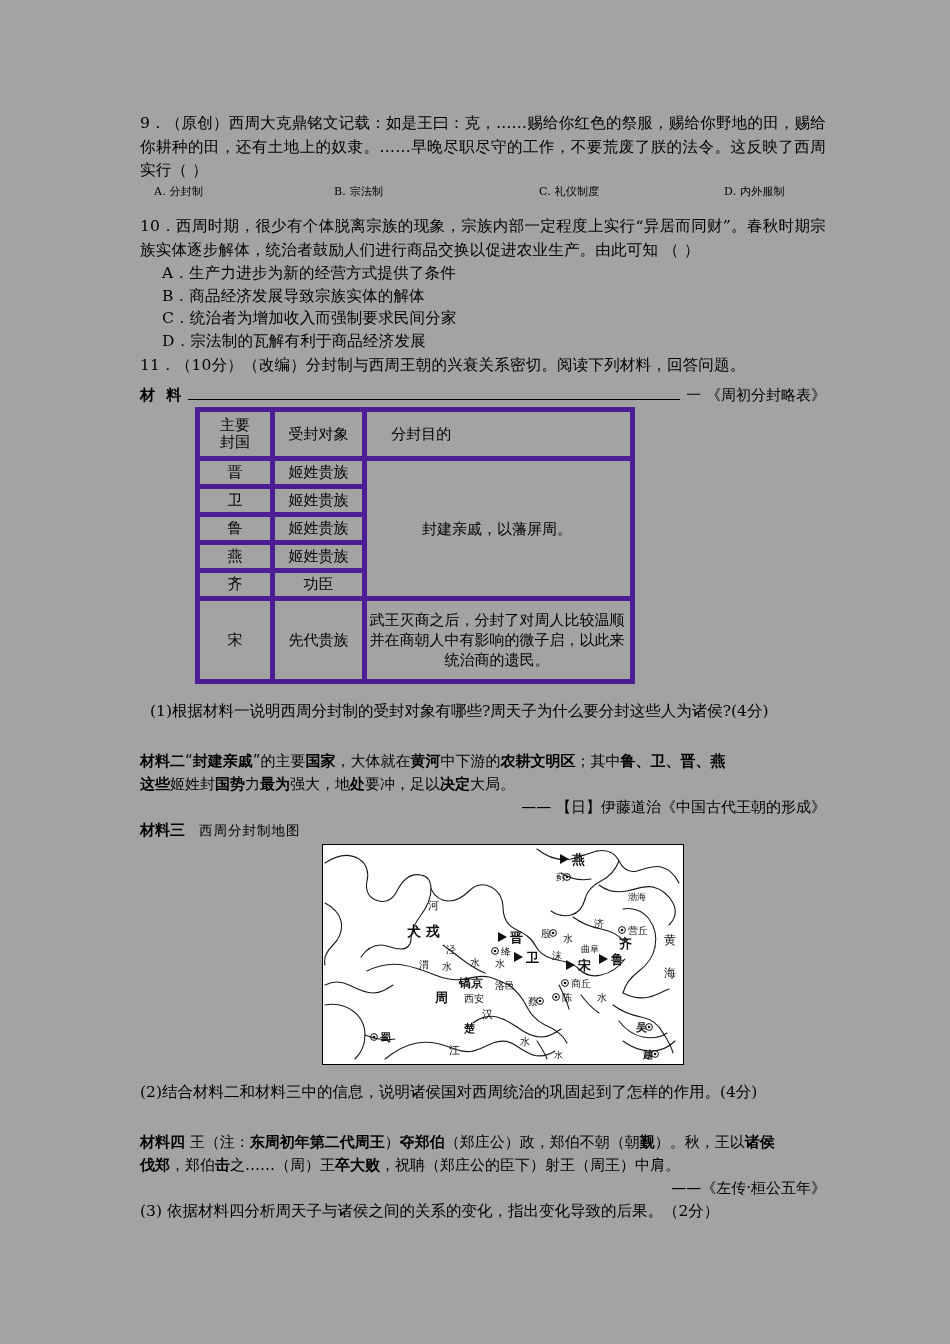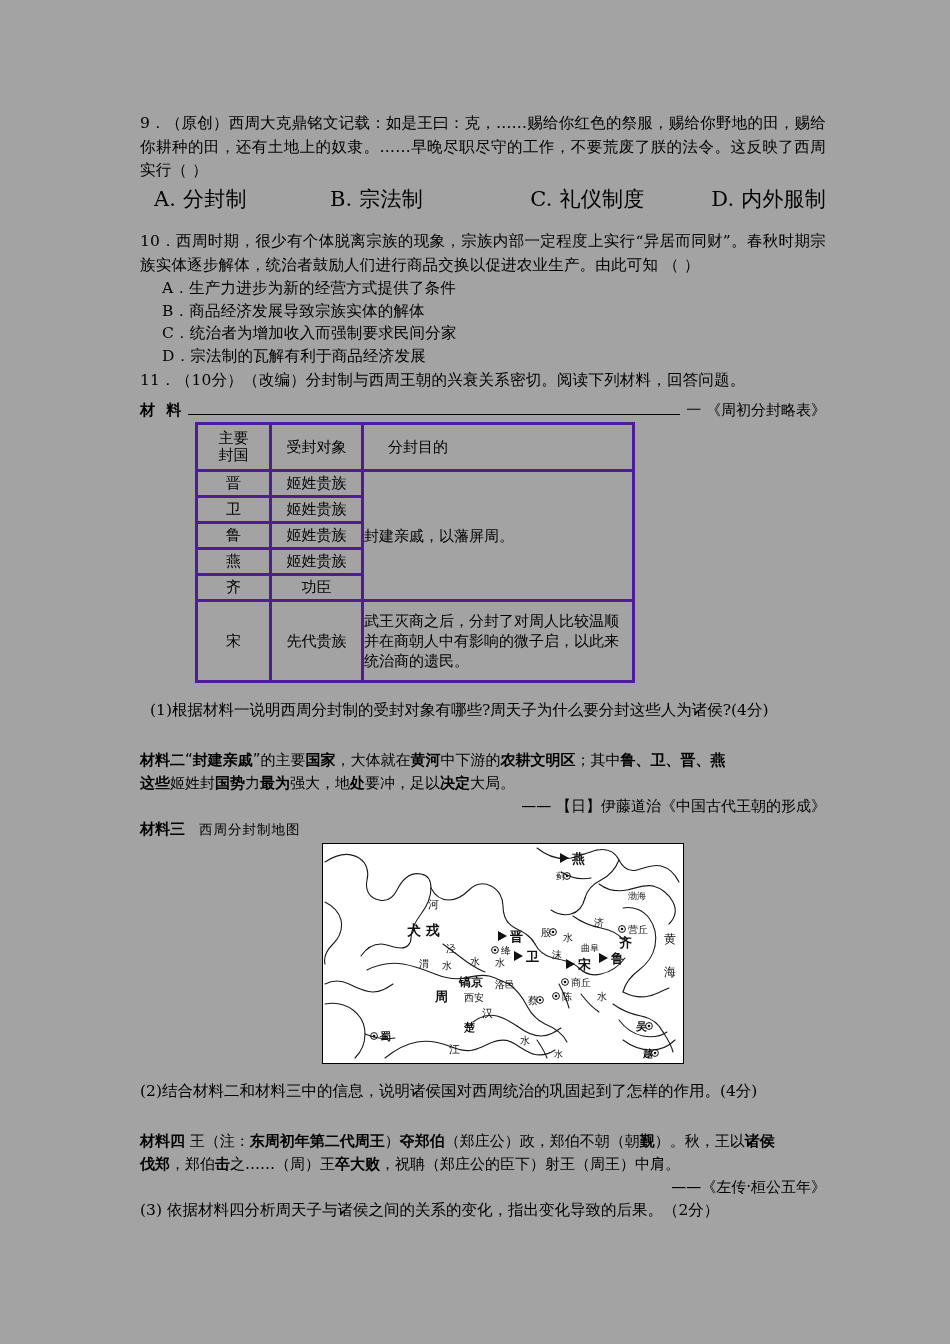--- a/index.html
+++ b/index.html
@@ -32,21 +32,21 @@
   
   .q-block {
     font-size: 15.5px;
     line-height: 1.52;
     text-align: justify;
     letter-spacing: 0.2px;
   }
   .q-text { margin: 0; }
   .opts-row {
     display: flex;
-    font-size: 21px;
+    font-size: 11px;
     line-height: 1.5;
     margin-top: 1px;
     padding-left: 14px;
   }
   .opts-row .opt { white-space: nowrap; }
   .opt-a { width: 180px; }
   .opt-b { width: 205px; }
   .opt-c { width: 185px; }
 
   .opt-list {
@@ -90,29 +90,29 @@
 
   
   .tbl-wrap { margin-top: 2px; padding-left: 55px; }
   table.fengjian {
     border-collapse: collapse;
     width: 440px;
     font-size: 15px;
     font-family: "DejaVu Serif", "Liberation Serif", serif;
   }
   table.fengjian td, table.fengjian th {
-    border: 3px solid #4c1d95;
+    border: 5px solid #4c1d95;
     text-align: center;
     vertical-align: middle;
     padding: 1px 3px;
     font-weight: normal;
   }
   table.fengjian td.c1 { width: 72px; }
   table.fengjian td.c2 { width: 92px; }
-  table.fengjian td.c3 { width: 272px; text-align: left; padding-left: 0; line-height: 1.35; }
+  table.fengjian td.c3 { width: 272px; text-align: center; padding-left: 0; line-height: 1.35; }
   table.fengjian td.hdr3 { text-align: left; padding-left: 24px; }
   table.fengjian tr.r-head td { height: 42px; line-height: 1.15; }
   table.fengjian tr.r-state td { height: 21px; }
   table.fengjian tr.r-song td { height: 76px; }
   .two-line { display:block; }
 
   
   .subq {
     font-size: 15.5px;
     line-height: 1.5;

